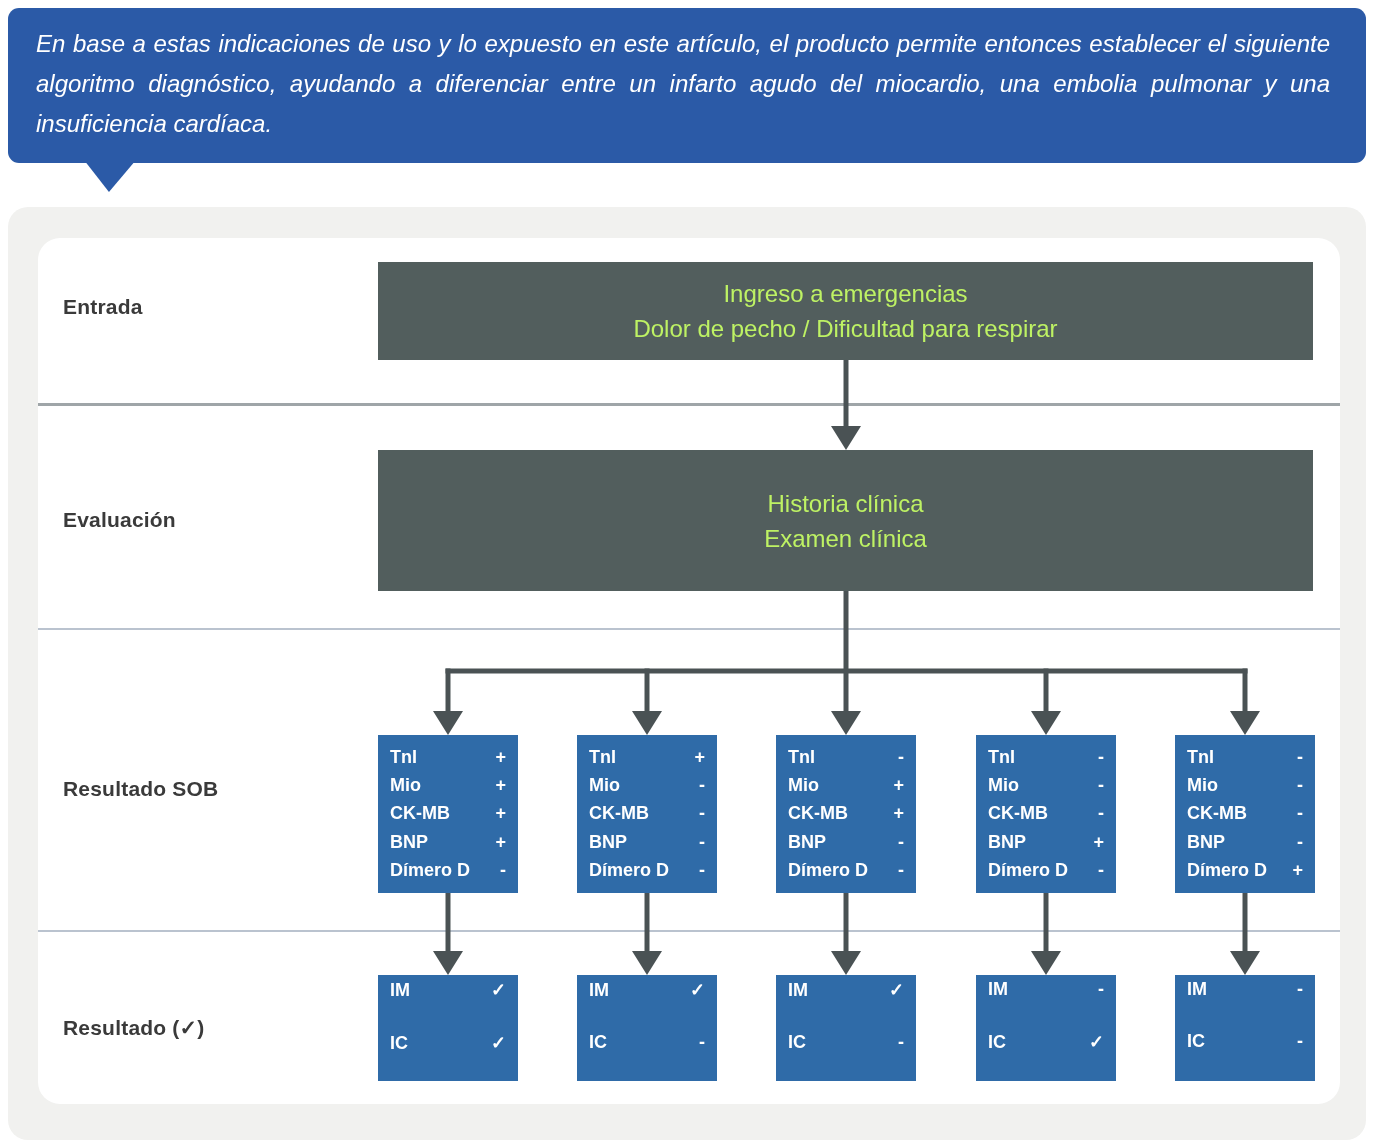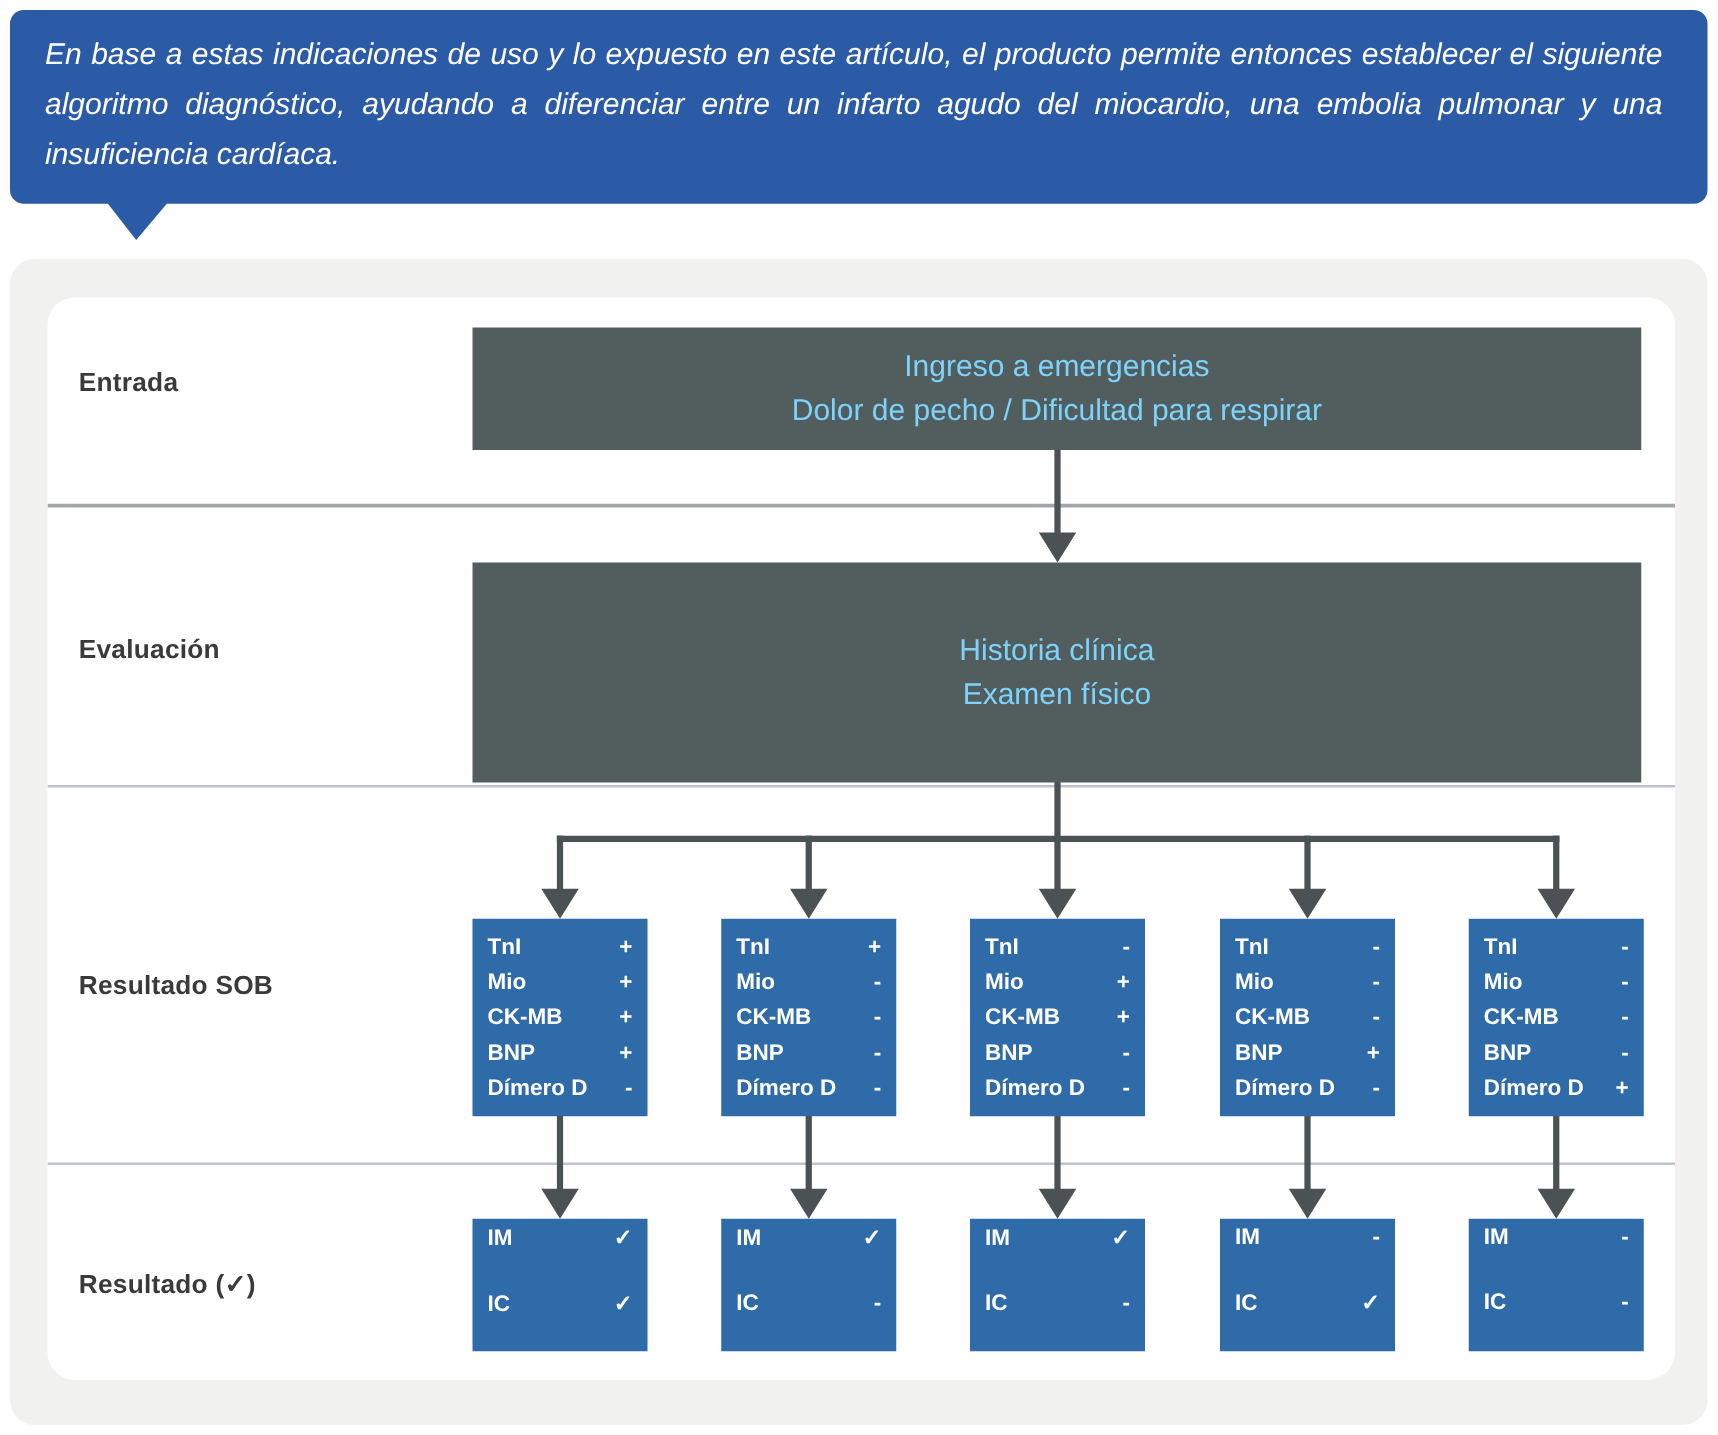--- a/index.html
+++ b/index.html
@@ -52,26 +52,26 @@
   .row-label{
     position:absolute;left:25px;transform:translateY(-50%);
     font-size:21px;font-weight:bold;color:var(--label-dark);
     letter-spacing:.2px;white-space:nowrap;
   }
   .rl1{top:69px;} .rl2{top:282px;} .rl3{top:551px;} .rl4{top:790px;}
 
   
   .slate-box{
     position:absolute;left:340px;width:935px;
-    background:var(--flow-slate);color:#7dd3fc;
+    background:var(--flow-slate);color:#bef264;
     display:flex;flex-direction:column;justify-content:center;align-items:center;
     font-size:24px;line-height:35px;text-align:center;
   }
   .slate-box.entry{top:24px;height:98px;}
-  .slate-box.eval{top:212px;height:176px;}
+  .slate-box.eval{top:212px;height:141px;}
 
   
   .bbox{
     position:absolute;width:140px;background:var(--flow-blue);color:#ffffff;
     display:flex;flex-direction:column;justify-content:space-evenly;
     font-weight:bold;font-size:18px;
   }
   .bbox.sob{top:497px;height:158px;padding:5px 0;}
   .bbox.con{top:737px;height:106px;padding:4px 0;gap:31px;}
   .bx1{left:340px;} .bx2{left:539px;} .bx3{left:738px;} .bx4{left:938px;} .bx5{left:1137px;}
@@ -135,21 +135,21 @@
       <polygon points="1192,713 1222,713 1207,737"></polygon>
     </svg>
 
     <div class="slate-box entry">
       <div>Ingreso a emergencias</div>
       <div>Dolor de pecho / Dificultad para respirar</div>
     </div>
 
     <div class="slate-box eval">
       <div>Historia clínica</div>
-      <div>Examen físico</div>
+      <div>Examen clínica</div>
     </div>
 
     <div class="bbox sob bx1">
       <div class="brow">
           <span class="mk">TnI</span>
           <span class="vl">+</span>
         </div>
       <div class="brow">
           <span class="mk">Mio</span>
           <span class="vl">+</span>

